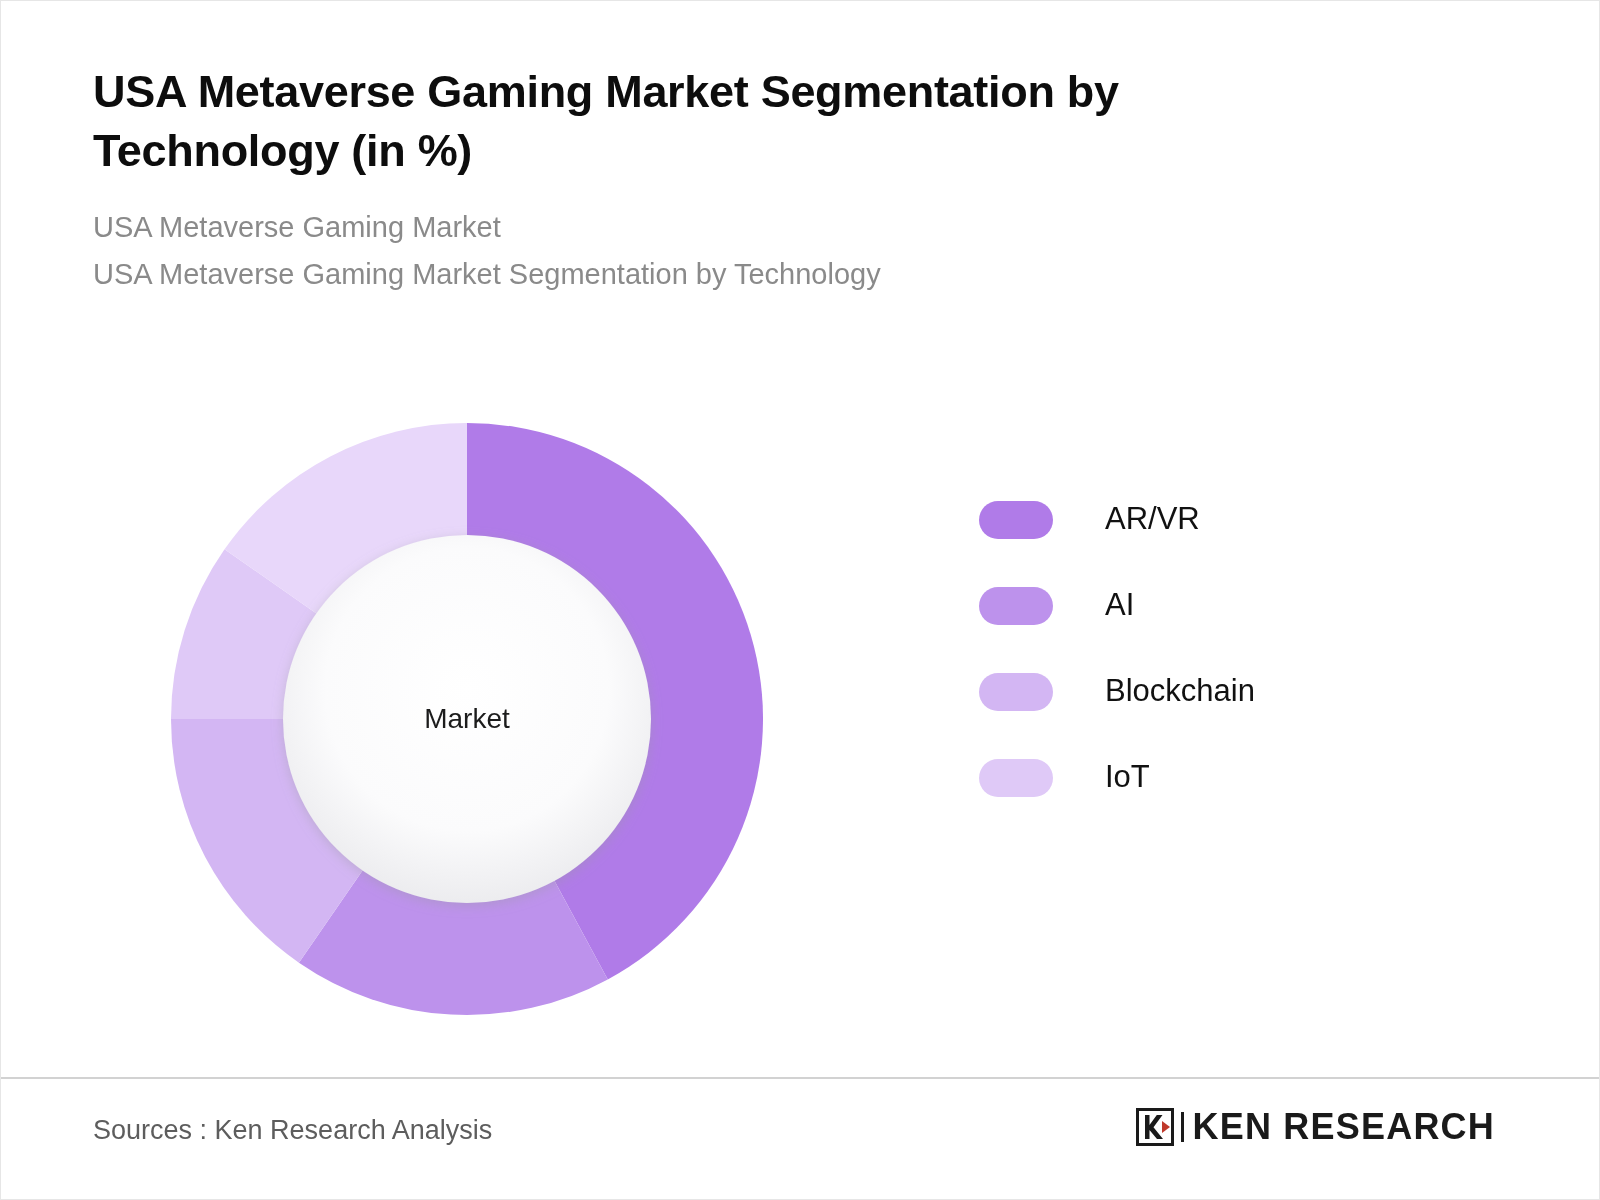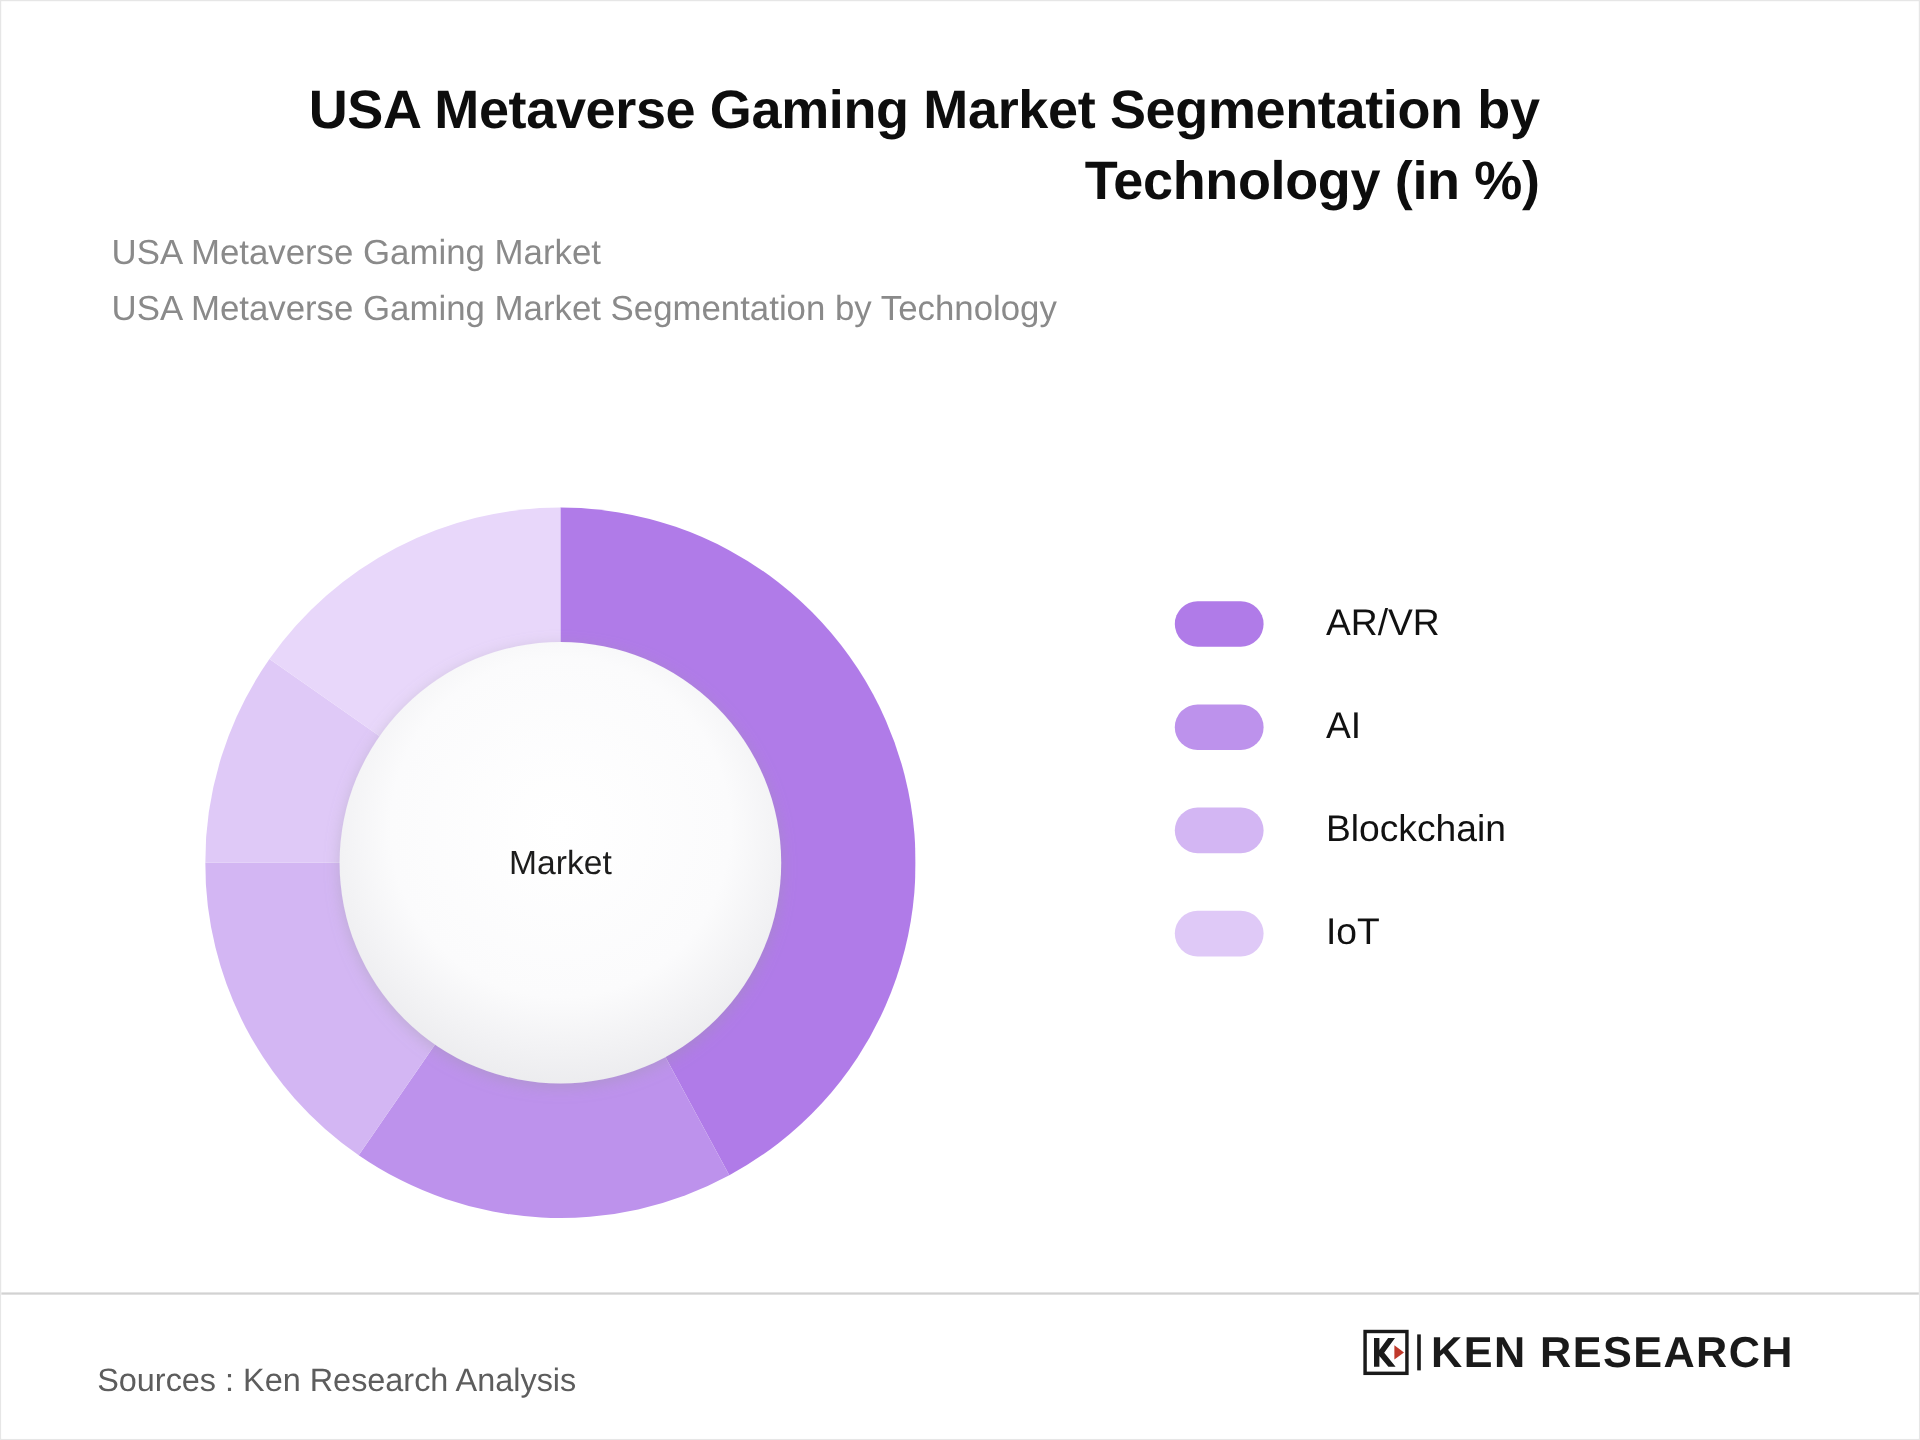--- a/index.html
+++ b/index.html
@@ -28,24 +28,23 @@
     width: 1250px;
   }
   .chart-title {
     font-size: 45px;
     font-weight: bold;
     color: #0d0d0d;
     line-height: 1.30;
     letter-spacing: -0.3px;
     margin: 0;
     max-width: 1190px;
-    text-align: right;
   }
   .subtitle-block {
-    margin-top: 8px;
+    margin-top: 24px;
   }
   .subtitle-line {
     font-size: 29px;
     color: #8a8a8a;
     line-height: 1.62;
     font-weight: normal;
     white-space: nowrap;
   }
 
   
@@ -114,26 +113,25 @@
   .footer {
     position: absolute;
     left: 0;
     top: 1078px;
     width: 1600px;
     height: 122px;
     background: #ffffff;
   }
   .sources {
     position: absolute;
-    left: 80px;
+    left: 92px;
     top: 36px;
     font-size: 27px;
     color: #5d5d5d;
     white-space: nowrap;
-    margin-top: 20px;
   }
   .logo {
     position: absolute;
     right: 106px;
     top: 26px;
     display: flex;
     align-items: center;
     height: 44px;
   }
   .logo-mark {

